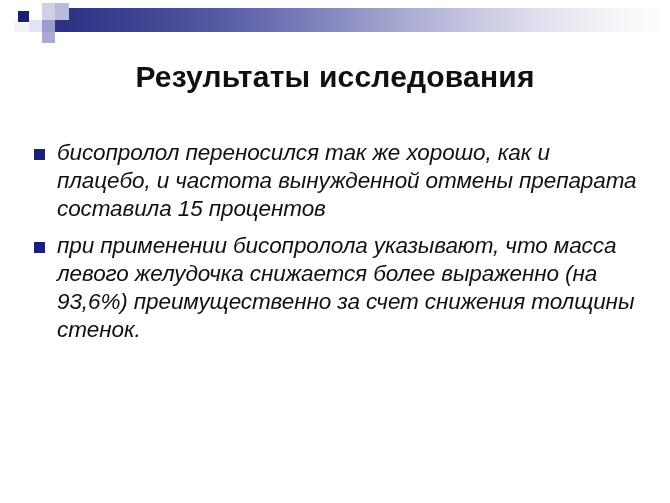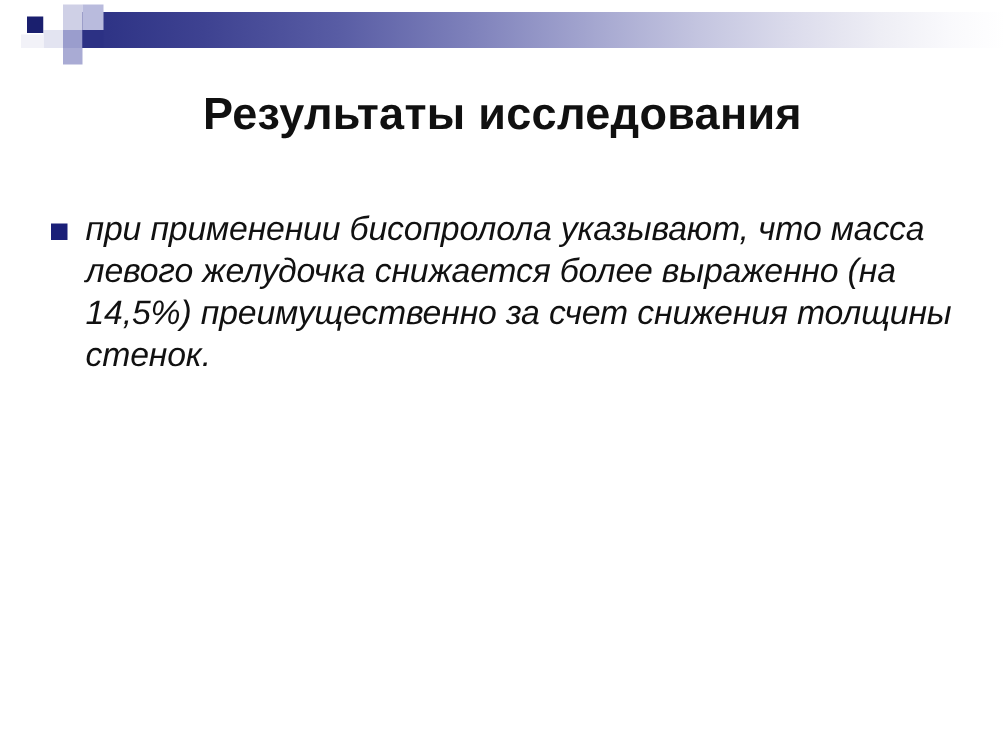--- a/index.html
+++ b/index.html
@@ -128,19 +128,23 @@
   <div class="sq sq-k"></div>
 </div>
 
 <div class="title">
   <span class="title-line">Результаты исследования</span>
 </div>
 
 <div class="body-list">
 
 
+  <div class="bullet-row">
+    <div class="bullet-marker"></div>
+    <div class="bullet-text">бисопролол переносился так же хорошо, как и плацебо, и частота вынужденной отмены препарата составила 15 процентов</div>
+  </div>
 
   <div class="bullet-row">
     <div class="bullet-marker"></div>
-    <div class="bullet-text">при применении бисопролола указывают, что масса левого желудочка снижается более выраженно (на 14,5%) преимущественно за счет снижения толщины стенок.</div>
+    <div class="bullet-text">при применении бисопролола указывают, что масса левого желудочка снижается более выраженно (на 93,6%) преимущественно за счет снижения толщины стенок.</div>
   </div>
 
 </div>
 
 </body></html>

